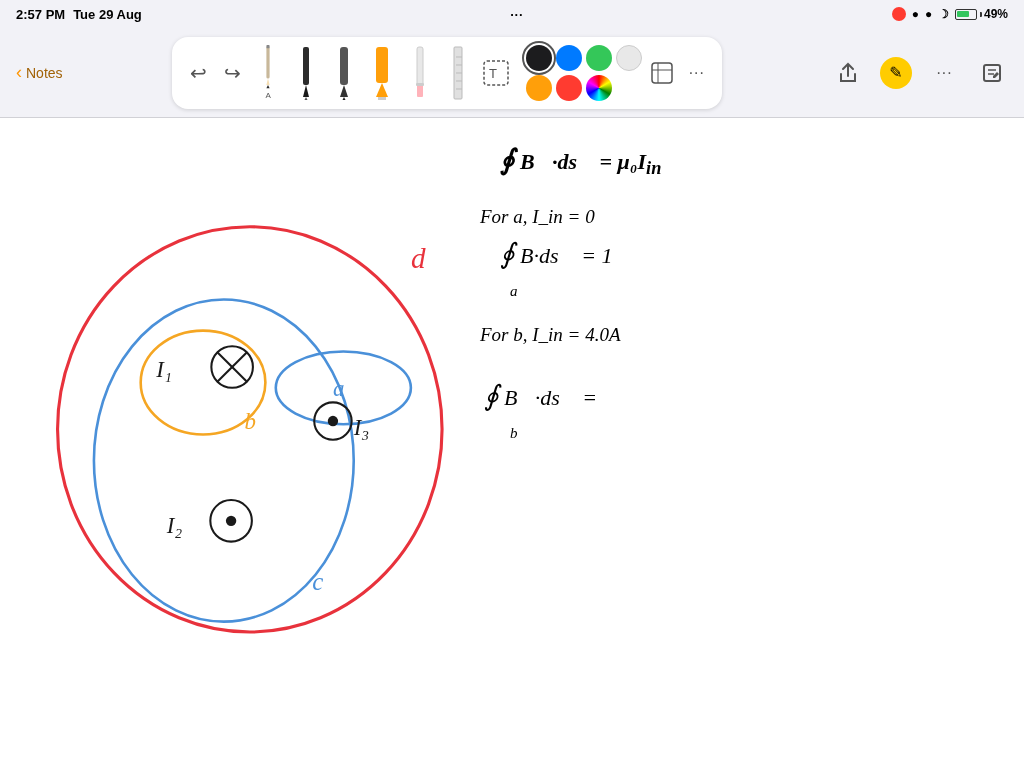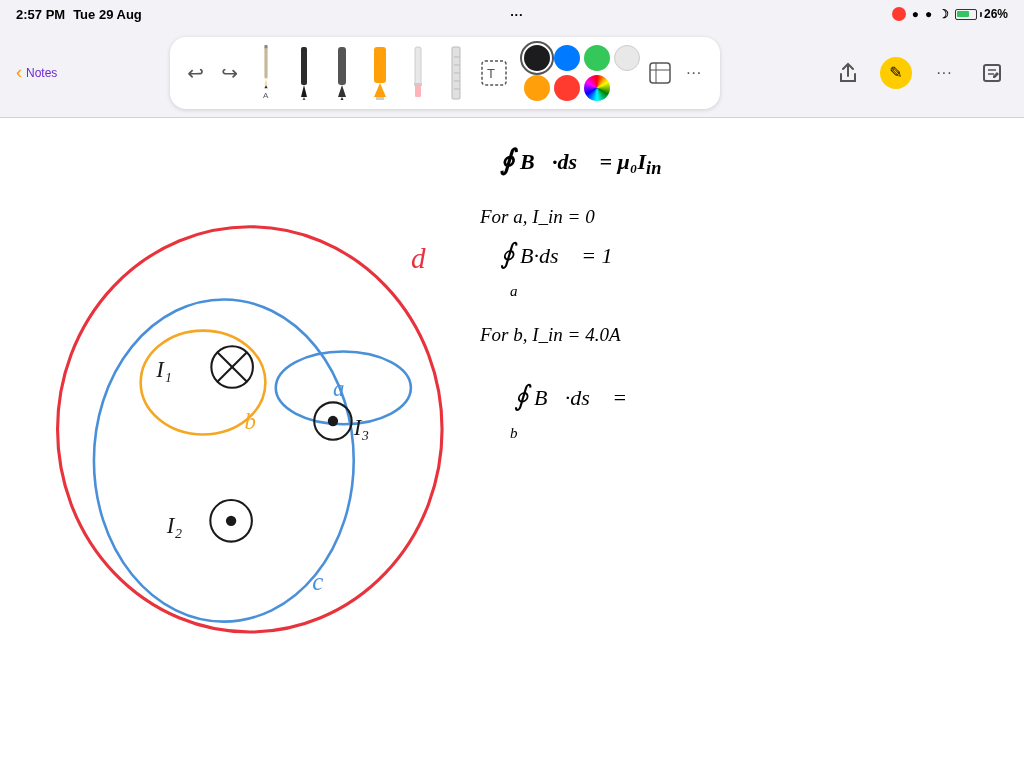--- a/index.html
+++ b/index.html
@@ -202,30 +202,30 @@
   <div class="status-right">
     <div class="red-dot"></div>
     <span>●</span>
     <span>●</span>
     <span>☽</span>
     <div class="battery-container">
       <div class="battery-body">
         <div class="battery-fill" style="width: 67%;"></div>
       </div>
       <div class="battery-tip"></div>
-      <span>26%</span>
+      <span>49%</span>
     </div>
   </div>
 </div>
 
 <div id="toolbar-area">
 
   <div id="notes-back">
     <span style="font-size:18px; color:#ff9500;">‹</span>
-    <span style="color:#6d28d9; font-size:12px;">Notes</span>
+    <span style="color:#a16207; font-size:14px;">Notes</span>
   </div>
 
   <div id="drawing-tools">
 
     <div class="tool-btn" style="width:28px; height:28px; justify-content:center;">
       <span style="font-size:20px; color:#555;">↩</span>
     </div>
 
     <div class="tool-btn" style="width:28px; height:28px; justify-content:center;">
       <span style="font-size:20px; color:#555;">↪</span>
@@ -397,21 +397,21 @@
       <span>B·ds⃗ = 1</span>
     </div>
     <div style="font-size:15px; font-style:italic; margin-left:30px; margin-bottom:20px;">
       <span>a</span>
     </div>
 
     <div class="equation-line" style="font-size:19px; font-style:italic; margin-bottom:24px;">
       <span>For  b,    I_in = 4.0A</span>
     </div>
 
-    <div class="equation-line" style="font-size:22px; font-style:italic; margin-left:34px; margin-bottom:6px;">
+    <div class="equation-line" style="font-size:22px; font-style:italic; margin-left:4px; margin-bottom:6px;">
       <span style="font-size:28px;">∮</span>
       <span>B⃗·ds⃗ =</span>
     </div>
     <div style="font-size:15px; font-style:italic; margin-left:30px;">
       <span>b</span>
     </div>
   </div>
 </div>
 
 </body></html>

